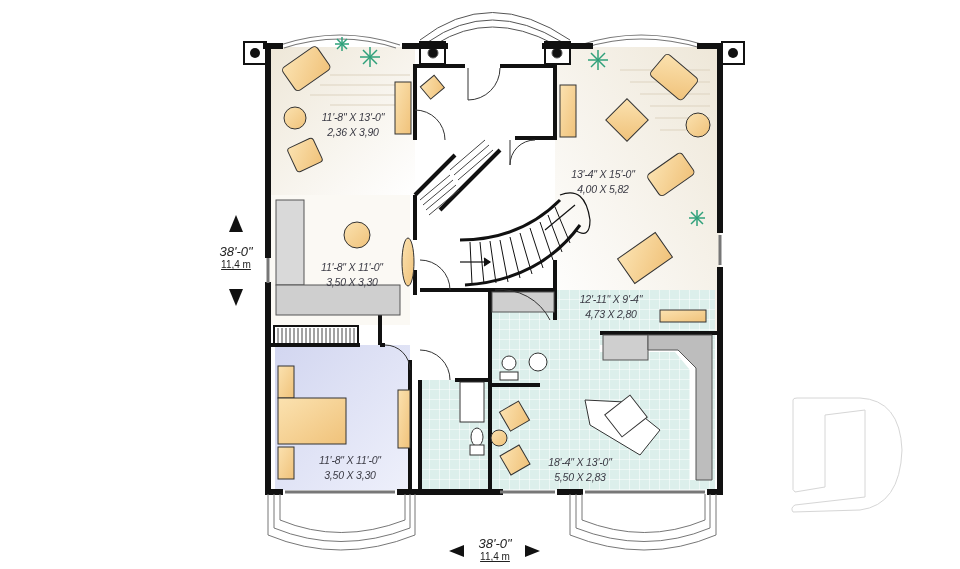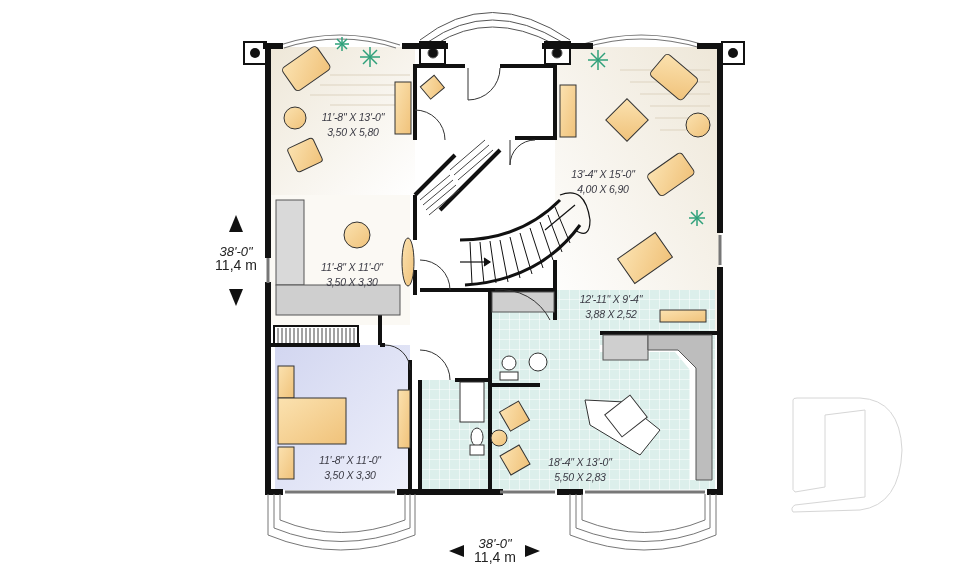--- a/index.html
+++ b/index.html
@@ -5,21 +5,21 @@
   html, body { margin:0; padding:0; background:#ffffff; }
   body { width:960px; height:569px; position:relative; overflow:hidden;
          font-family:"Liberation Sans", sans-serif; }
   svg.plan { position:absolute; left:0; top:0; }
   .lbl { position:absolute; font-family:"Liberation Sans", sans-serif; font-size:10.5px;
          color:#3a3a44; line-height:15px; text-align:center; white-space:nowrap;
          font-style:italic; letter-spacing:-0.2px; }
   .dim { position:absolute; font-family:"Liberation Sans", sans-serif; color:#222;
          text-align:center; white-space:nowrap; }
   .dim .ft { font-size:13px; font-style:italic; display:block; line-height:14px; }
-  .dim .m { font-size:14px; display:block; line-height:12px; }
+  .dim .m { font-size:10px; display:block; line-height:12px;text-decoration:underline; }
 </style>
 </head>
 <body>
 
 <svg class="plan" width="960" height="569" viewBox="0 0 960 569">
   <defs>
     <linearGradient id="livL" x1="0" y1="0" x2="1" y2="1">
       <stop offset="0" stop-color="#eee7d8"></stop>
         <stop offset="1" stop-color="#ffffff"></stop>
     </linearGradient>
@@ -311,33 +311,33 @@
     <polygon points="540,551 525,545 525,557"></polygon>
   </g>
 
   <g fill="none" stroke="#d6d6d6" stroke-width="1">
     <path d="M793 400 Q793 398 797 398 H860 Q900 400 902 450 Q900 505 860 510 L793 512 Q790 508 795 505 L865 497 V410 L825 415 V487 L795 492 Q792 490 793 486 Z"></path>
   </g>
 </svg>
 
 <div class="lbl" style="left:308px;top:110px;width:90px;">
   <div>11'-8" X 13'-0"</div>
-  <div>3,50 X 5,80</div>
+  <div>2,36 X 3,90</div>
 </div>
 <div class="lbl" style="left:558px;top:167px;width:90px;">
   <div>13'-4" X 15'-0"</div>
-  <div>4,00 X 6,90</div>
+  <div>4,00 X 5,82</div>
 </div>
 <div class="lbl" style="left:307px;top:260px;width:90px;">
   <div>11'-8" X 11'-0"</div>
   <div>3,50 X 3,30</div>
 </div>
 <div class="lbl" style="left:566px;top:292px;width:90px;">
   <div>12'-11" X 9'-4"</div>
-  <div>3,88 X 2,52</div>
+  <div>4,73 X 2,80</div>
 </div>
 <div class="lbl" style="left:305px;top:453px;width:90px;">
   <div>11'-8" X 11'-0"</div>
   <div>3,50 X 3,30</div>
 </div>
 <div class="lbl" style="left:535px;top:455px;width:90px;">
   <div>18'-4" X 13'-0"</div>
   <div>5,50 X 2,83</div>
 </div>
 

